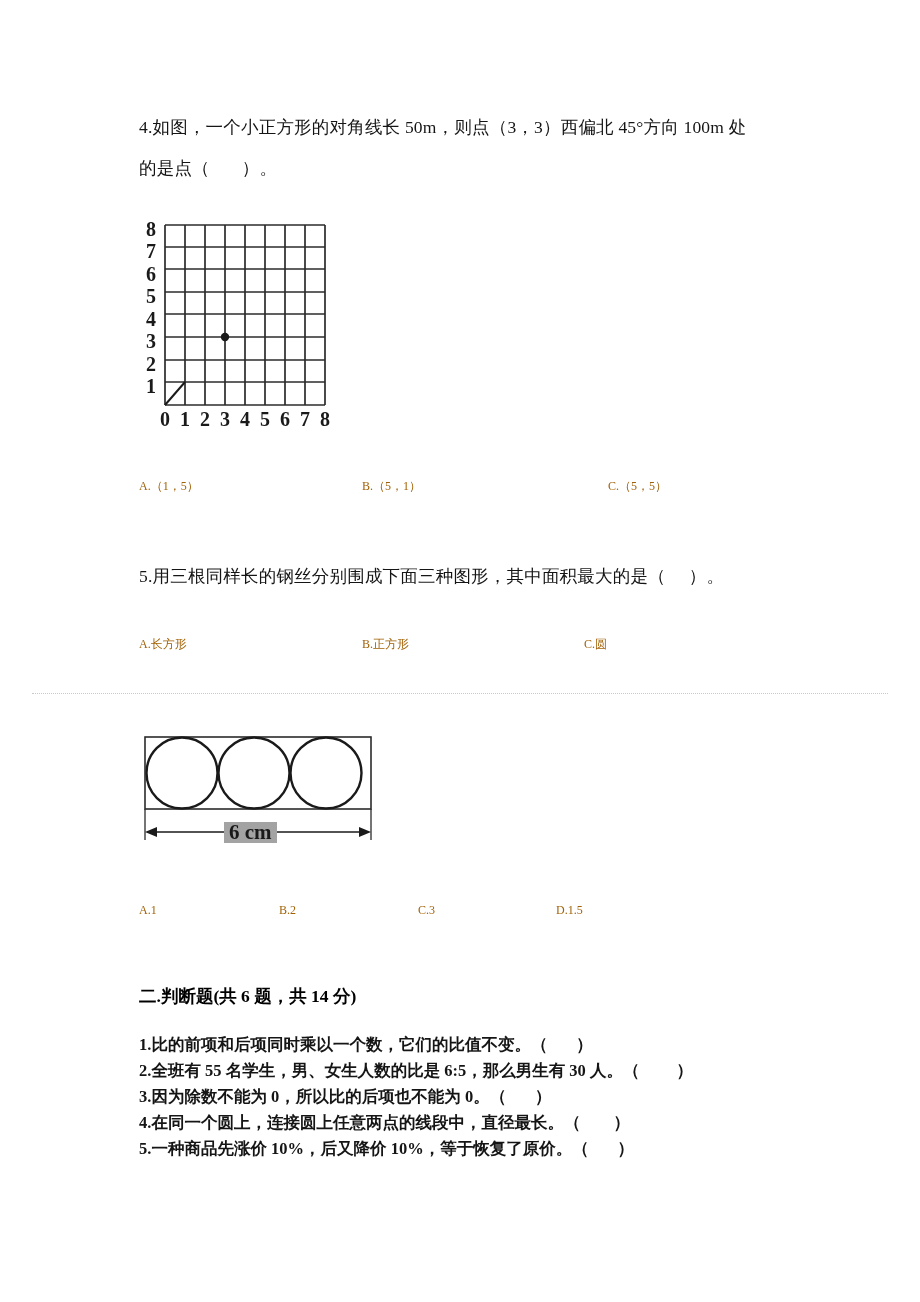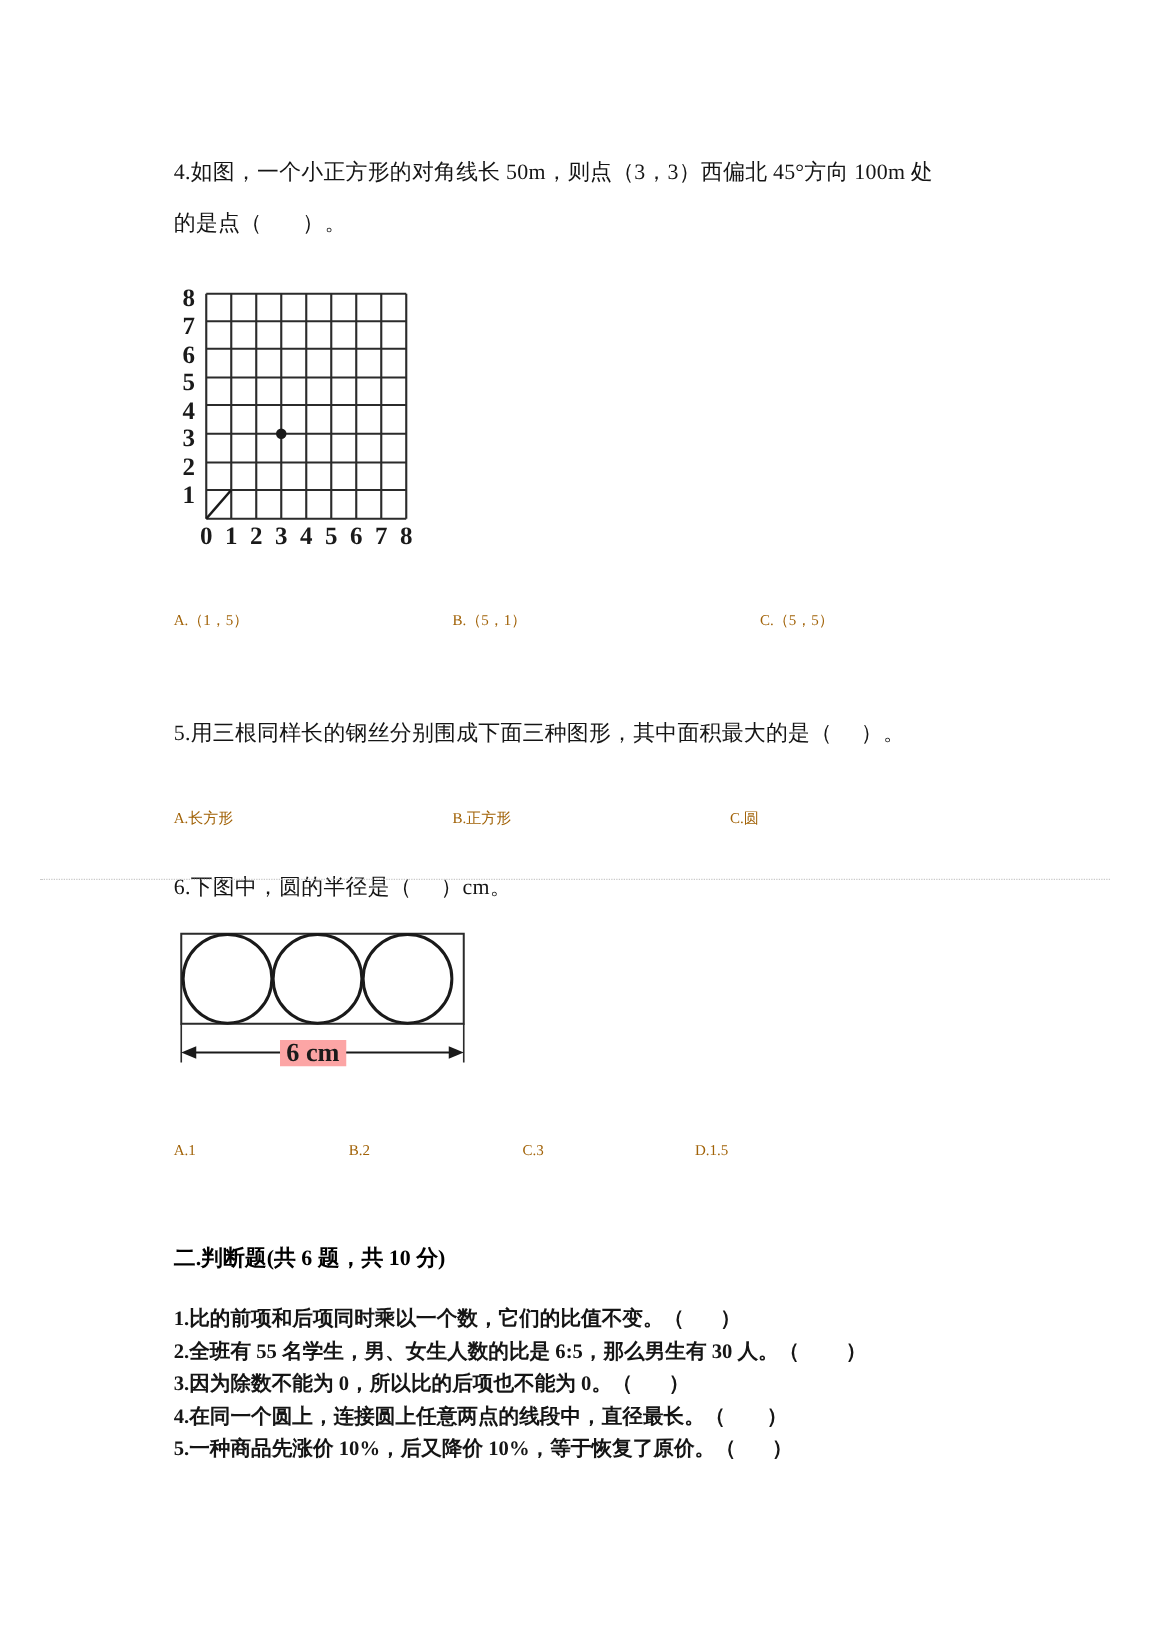--- a/index.html
+++ b/index.html
@@ -15,21 +15,20 @@
     font-family: "Liberation Serif", "DejaVu Serif", serif;
     color: #111111;
     overflow: hidden;
   }
 
   .page {
     position: absolute;
     inset: 0;
     width: 920px;
     height: 1168px;
-    margin-top: 10px;
   }
 
   
   .qtext {
     position: absolute;
     font-size: 17.5px;
     line-height: 41px;
     letter-spacing: 0.2px;
     color: #151515;
     white-space: pre-wrap;
@@ -98,21 +97,21 @@
     width: 245px;
     height: 120px;
   }
   .circ-fig .dimlabel {
     position: absolute;
     font-family: "Liberation Serif", "DejaVu Serif", serif;
     font-size: 21px;
     font-weight: bold;
     color: #1a1a1a;
     line-height: 21px;
-    background: #fca5a5;
+    background: #a3a3a3;
     padding: 0 5px;
   }
 </style>
 </head>
 <body>
 
 <div class="page">
 
   <div class="qtext" style="left:139px; top:107px; width:640px;">4.如图，一个小正方形的对角线长 50m，则点（3，3）西偏北 45°方向 100m 处</div>
 
@@ -174,21 +173,20 @@
   <div class="opt" style="left:139px; top:474px;">A.（1，5）</div>
   <div class="opt" style="left:362px; top:474px;">B.（5，1）</div>
   <div class="opt" style="left:608px; top:474px;">C.（5，5）</div>
 
   <div class="qtext" style="left:139px; top:556px; width:650px;">5.用三根同样长的钢丝分别围成下面三种图形，其中面积最大的是（     ）。</div>
 
   <div class="opt" style="left:139px; top:632px;">A.长方形</div>
   <div class="opt" style="left:362px; top:632px;">B.正方形</div>
   <div class="opt" style="left:584px; top:632px;">C.圆</div>
 
-  <div class="qtext" style="left:139px; top:679px; width:650px;">6.下图中，圆的半径是（     ）cm。</div>
 
   <div class="dotted-rule" style="top:693px;"></div>
 
   <div class="circ-fig">
     <svg width="245" height="120" viewBox="0 0 245 120">
 
       <rect x="7" y="7" width="226" height="72" fill="none" stroke="#2b2b2b" stroke-width="1.6"></rect>
 
       <circle cx="44" cy="43" r="35.5" fill="none" stroke="#1a1a1a" stroke-width="2.4"></circle>
       <circle cx="116" cy="43" r="35.5" fill="none" stroke="#1a1a1a" stroke-width="2.4"></circle>
@@ -202,21 +200,21 @@
       <polygon points="233,102 221,97 221,107" fill="#1a1a1a"></polygon>
     </svg>
     <div class="dimlabel" style="left:86px; top:92px;">6 cm</div>
   </div>
 
   <div class="opt" style="left:139px; top:898px;">A.1</div>
   <div class="opt" style="left:279px; top:898px;text-align:right;">B.2</div>
   <div class="opt" style="left:418px; top:898px;">C.3</div>
   <div class="opt" style="left:556px; top:898px;">D.1.5</div>
 
-  <div class="section-head" style="left:139px; top:984px;">二.判断题(共 6 题，共 10 分)</div>
+  <div class="section-head" style="left:139px; top:984px;">二.判断题(共 6 题，共 14 分)</div>
 
   <div class="tfline" style="top:1033px;">1.比的前项和后项同时乘以一个数，它们的比值不变。（       ）</div>
   <div class="tfline" style="top:1059px;">2.全班有 55 名学生，男、女生人数的比是 6:5，那么男生有 30 人。（         ）</div>
   <div class="tfline" style="top:1085px;">3.因为除数不能为 0，所以比的后项也不能为 0。（       ）</div>
   <div class="tfline" style="top:1111px;">4.在同一个圆上，连接圆上任意两点的线段中，直径最长。（        ）</div>
   <div class="tfline" style="top:1137px;">5.一种商品先涨价 10%，后又降价 10%，等于恢复了原价。（       ）</div>
 
 </div>
 
 </body></html>

